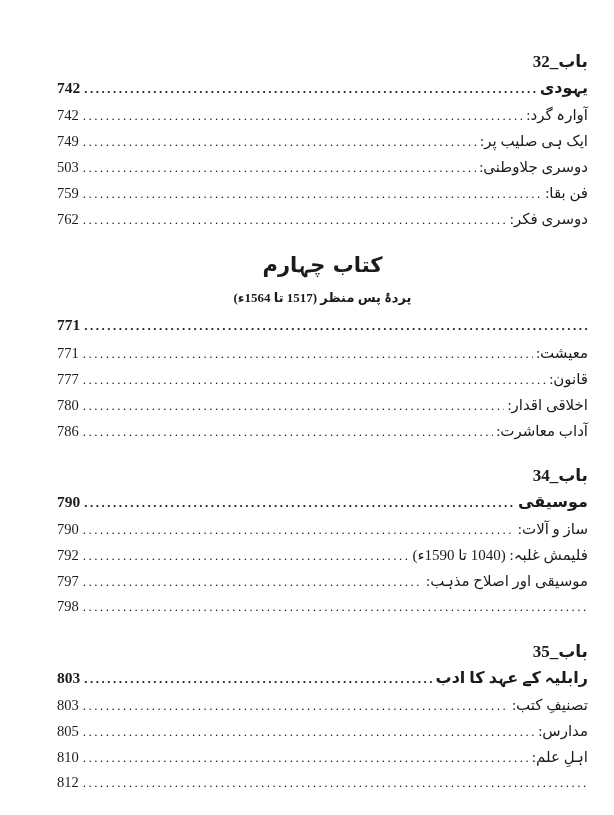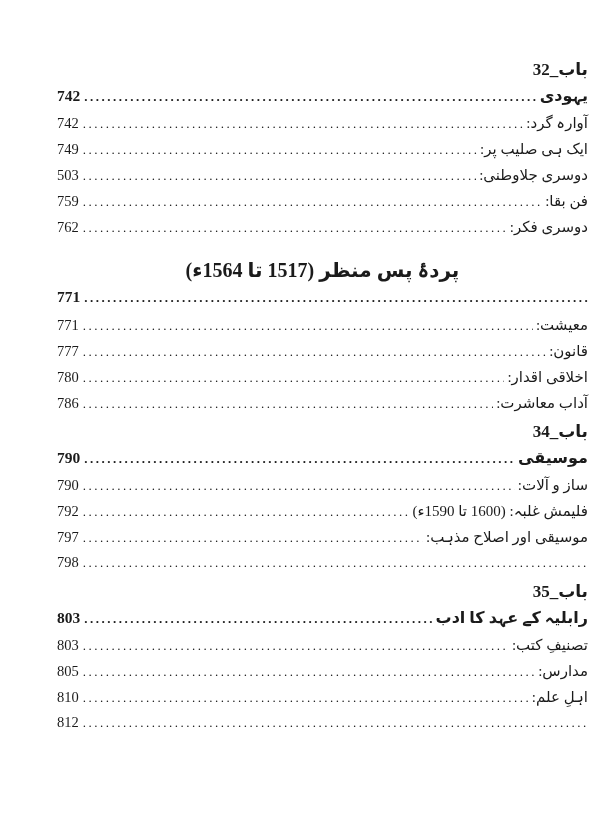--- a/index.html
+++ b/index.html
@@ -15,22 +15,22 @@
   .toc { direction: rtl; }
 
   .chapter-label {
     font-weight: bold;
     font-size: 17px;
     line-height: 24px;
     font-family: "Liberation Serif", "DejaVu Sans", sans-serif;
     margin: 0 0 4px 0;
     white-space: nowrap;
   }
-  .chapter { margin-top: 0; }
-  .chapter.first { margin-top: 16px; }
+  .chapter { margin-top: 16px; }
+  .chapter.first { margin-top: 8px; }
   .chapter.ch33 { margin-top: 6px; }
 
   .row { display: flex; align-items: baseline; }
   .row.main { height: 28px; font-weight: bold; }
   .row.sub  { height: 26px; }
 
   .title {
     white-space: nowrap;
     font-family: "Liberation Serif", "DejaVu Sans", sans-serif;
     margin-left: 3px; 
@@ -64,21 +64,21 @@
   .book-part {
     text-align: center;
     margin: 14px 0 6px 0;
   }
   .bp-title {
     font-size: 21px;
     font-weight: bold;
     line-height: 30px;
   }
   .bp-subtitle {
-    font-size: 20px;
+    font-size: 13px;
     font-weight: bold;
     line-height: 24px;
     margin-top: 6px;
     font-family: "Liberation Serif", "DejaVu Sans", sans-serif;
   }
 </style>
 </head>
 <body>
 
 <div class="toc" dir="rtl">
@@ -111,20 +111,21 @@
       <span class="page">759</span>
     </div>
     <div class="row sub">
       <span class="title">دوسری فکر:</span>
       <span class="dots"></span>
       <span class="page">762</span>
     </div>
   </div>
 
   <div class="book-part">
+    <div class="bp-title">کتاب چہارم</div>
     <div class="bp-subtitle">پردۂ پس منظر (1517 تا 1564ء)</div>
   </div>
 
   <div class="chapter ch33">
     <div class="row main">
       <span class="dots"></span>
       <span class="page">771</span>
     </div>
     <div class="row sub">
       <span class="title">معیشت:</span>
@@ -154,21 +155,21 @@
       <span class="title">موسیقی</span>
       <span class="dots"></span>
       <span class="page">790</span>
     </div>
     <div class="row sub">
       <span class="title">ساز و آلات:</span>
       <span class="dots"></span>
       <span class="page">790</span>
     </div>
     <div class="row sub">
-      <span class="title">فلیمش غلبہ: (1600 تا 1590ء)</span>
+      <span class="title">فلیمش غلبہ: (1040 تا 1590ء)</span>
       <span class="dots"></span>
       <span class="page">792</span>
     </div>
     <div class="row sub">
       <span class="title">موسیقی اور اصلاح مذہب:</span>
       <span class="dots"></span>
       <span class="page">797</span>
     </div>
     <div class="row sub">
       <span class="dots"></span>

